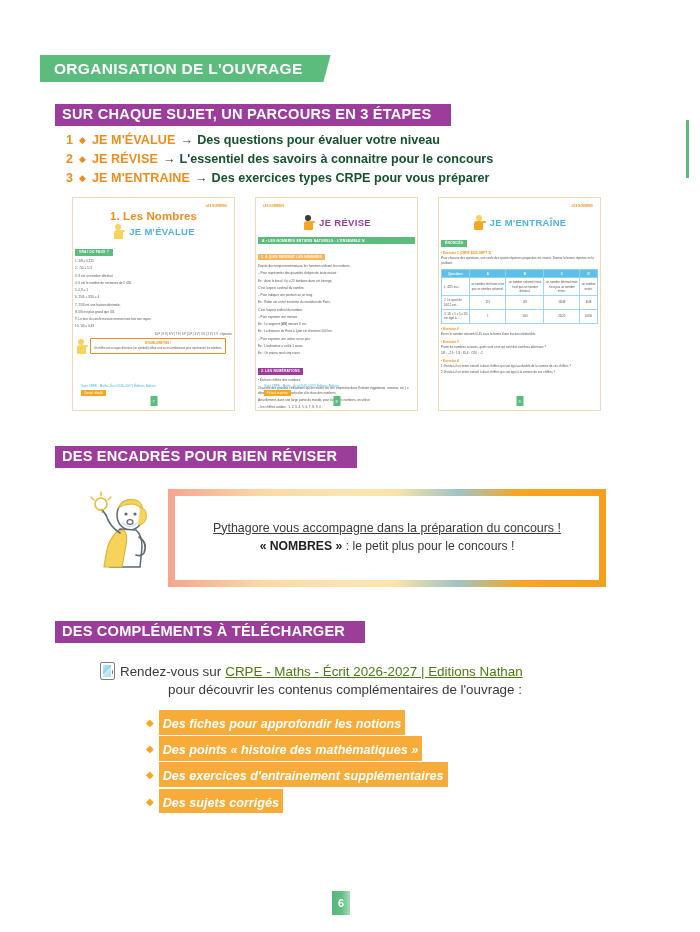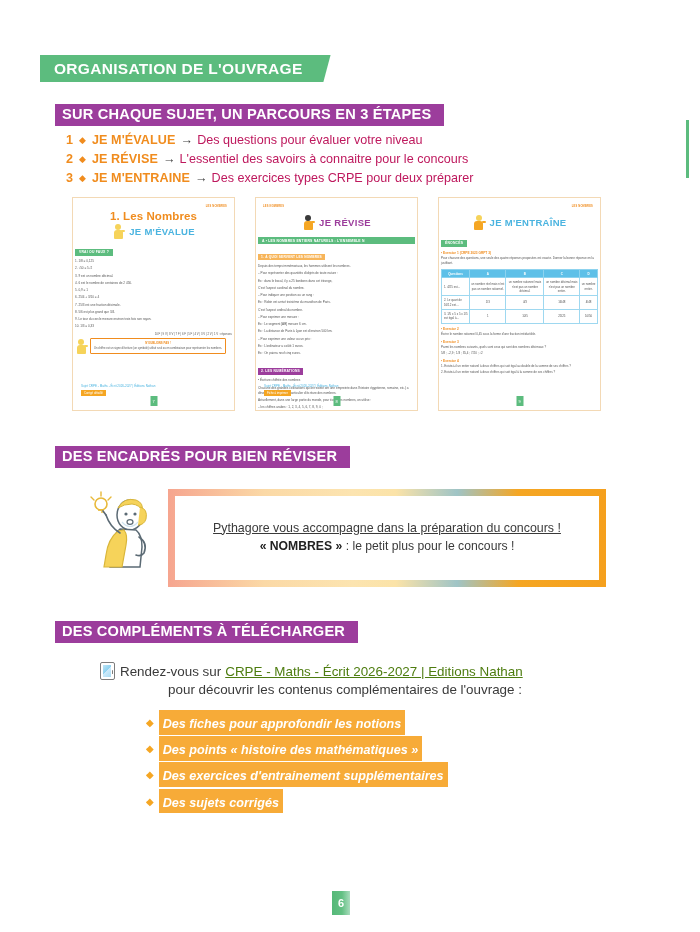--- a/index.html
+++ b/index.html
@@ -25,35 +25,35 @@
   }
 
   
   .edge-rule { position: absolute; right: 11px; top: 120px; width: 3px; height: 58px; background: #5cbc7e; }
 
   
   .purple-head {
     position: absolute;
     background: #9c3d9c; color: #ffffff;
     font-size: 14.6px; font-weight: bold; letter-spacing: .2px;
-    padding: 3px 13px 4px 7px; line-height: 1.05;
+    padding: 3px 20px 4px 7px; line-height: 1.05;
     white-space: nowrap;
   }
   #head-parcours { left: 55px; top: 104px; }
   #head-encadres { left: 55px; top: 446px; }
   #head-complements { left: 55px; top: 621px; }
 
   
   .steps { position: absolute; left: 66px; top: 133px; }
   .step-row { display: flex; align-items: baseline; font-size: 12.6px; color: #3a3a3a; margin-bottom: 3.5px; line-height: 1.25; }
   .step-num { color: #f08c1e; font-weight: bold; width: 13px; }
   .step-diamond { color: #f08c1e; font-size: 9px; margin-right: 6px; position: relative; top: -1px; }
   .step-label { color: #f08c1e; font-weight: bold; letter-spacing: .1px; }
   .step-arrow { margin: 0 4px 0 5px; color: #3a3a3a; }
-  .step-desc { color: #be185d; }
+  .step-desc { color: #14532d; font-weight: bold; }
 
   
   .thumbs { position: absolute; left: 72px; top: 197px; display: flex; gap: 20px; }
   .thumb {
     width: 163px; height: 214px;
     background: #ffffff; border: 1px solid #f3d9b5;
     position: relative; overflow: hidden;
     padding: 6px 2px;
   }
   .th-corner { position: absolute; font-size: 2.6px; font-weight: bold; letter-spacing: .2px; }
@@ -149,21 +149,21 @@
     <span class="step-diamond">◆</span>
     <span class="step-label">JE RÉVISE</span>
     <span class="step-arrow">→</span>
     <span class="step-desc">L'essentiel des savoirs à connaitre pour le concours</span>
   </div>
   <div class="step-row">
     <span class="step-num">3</span>
     <span class="step-diamond">◆</span>
     <span class="step-label">JE M'ENTRAINE</span>
     <span class="step-arrow">→</span>
-    <span class="step-desc">Des exercices types CRPE pour deux préparer</span>
+    <span class="step-desc">Des exercices types CRPE pour vous préparer</span>
   </div>
 </div>
 
 <div class="thumbs">
 
   <div class="thumb">
     <div class="th-corner right">LES NOMBRES</div>
     <div class="th-title">1. Les Nombres</div>
     <div class="th-badge">
       <div class="mini-mascot">

